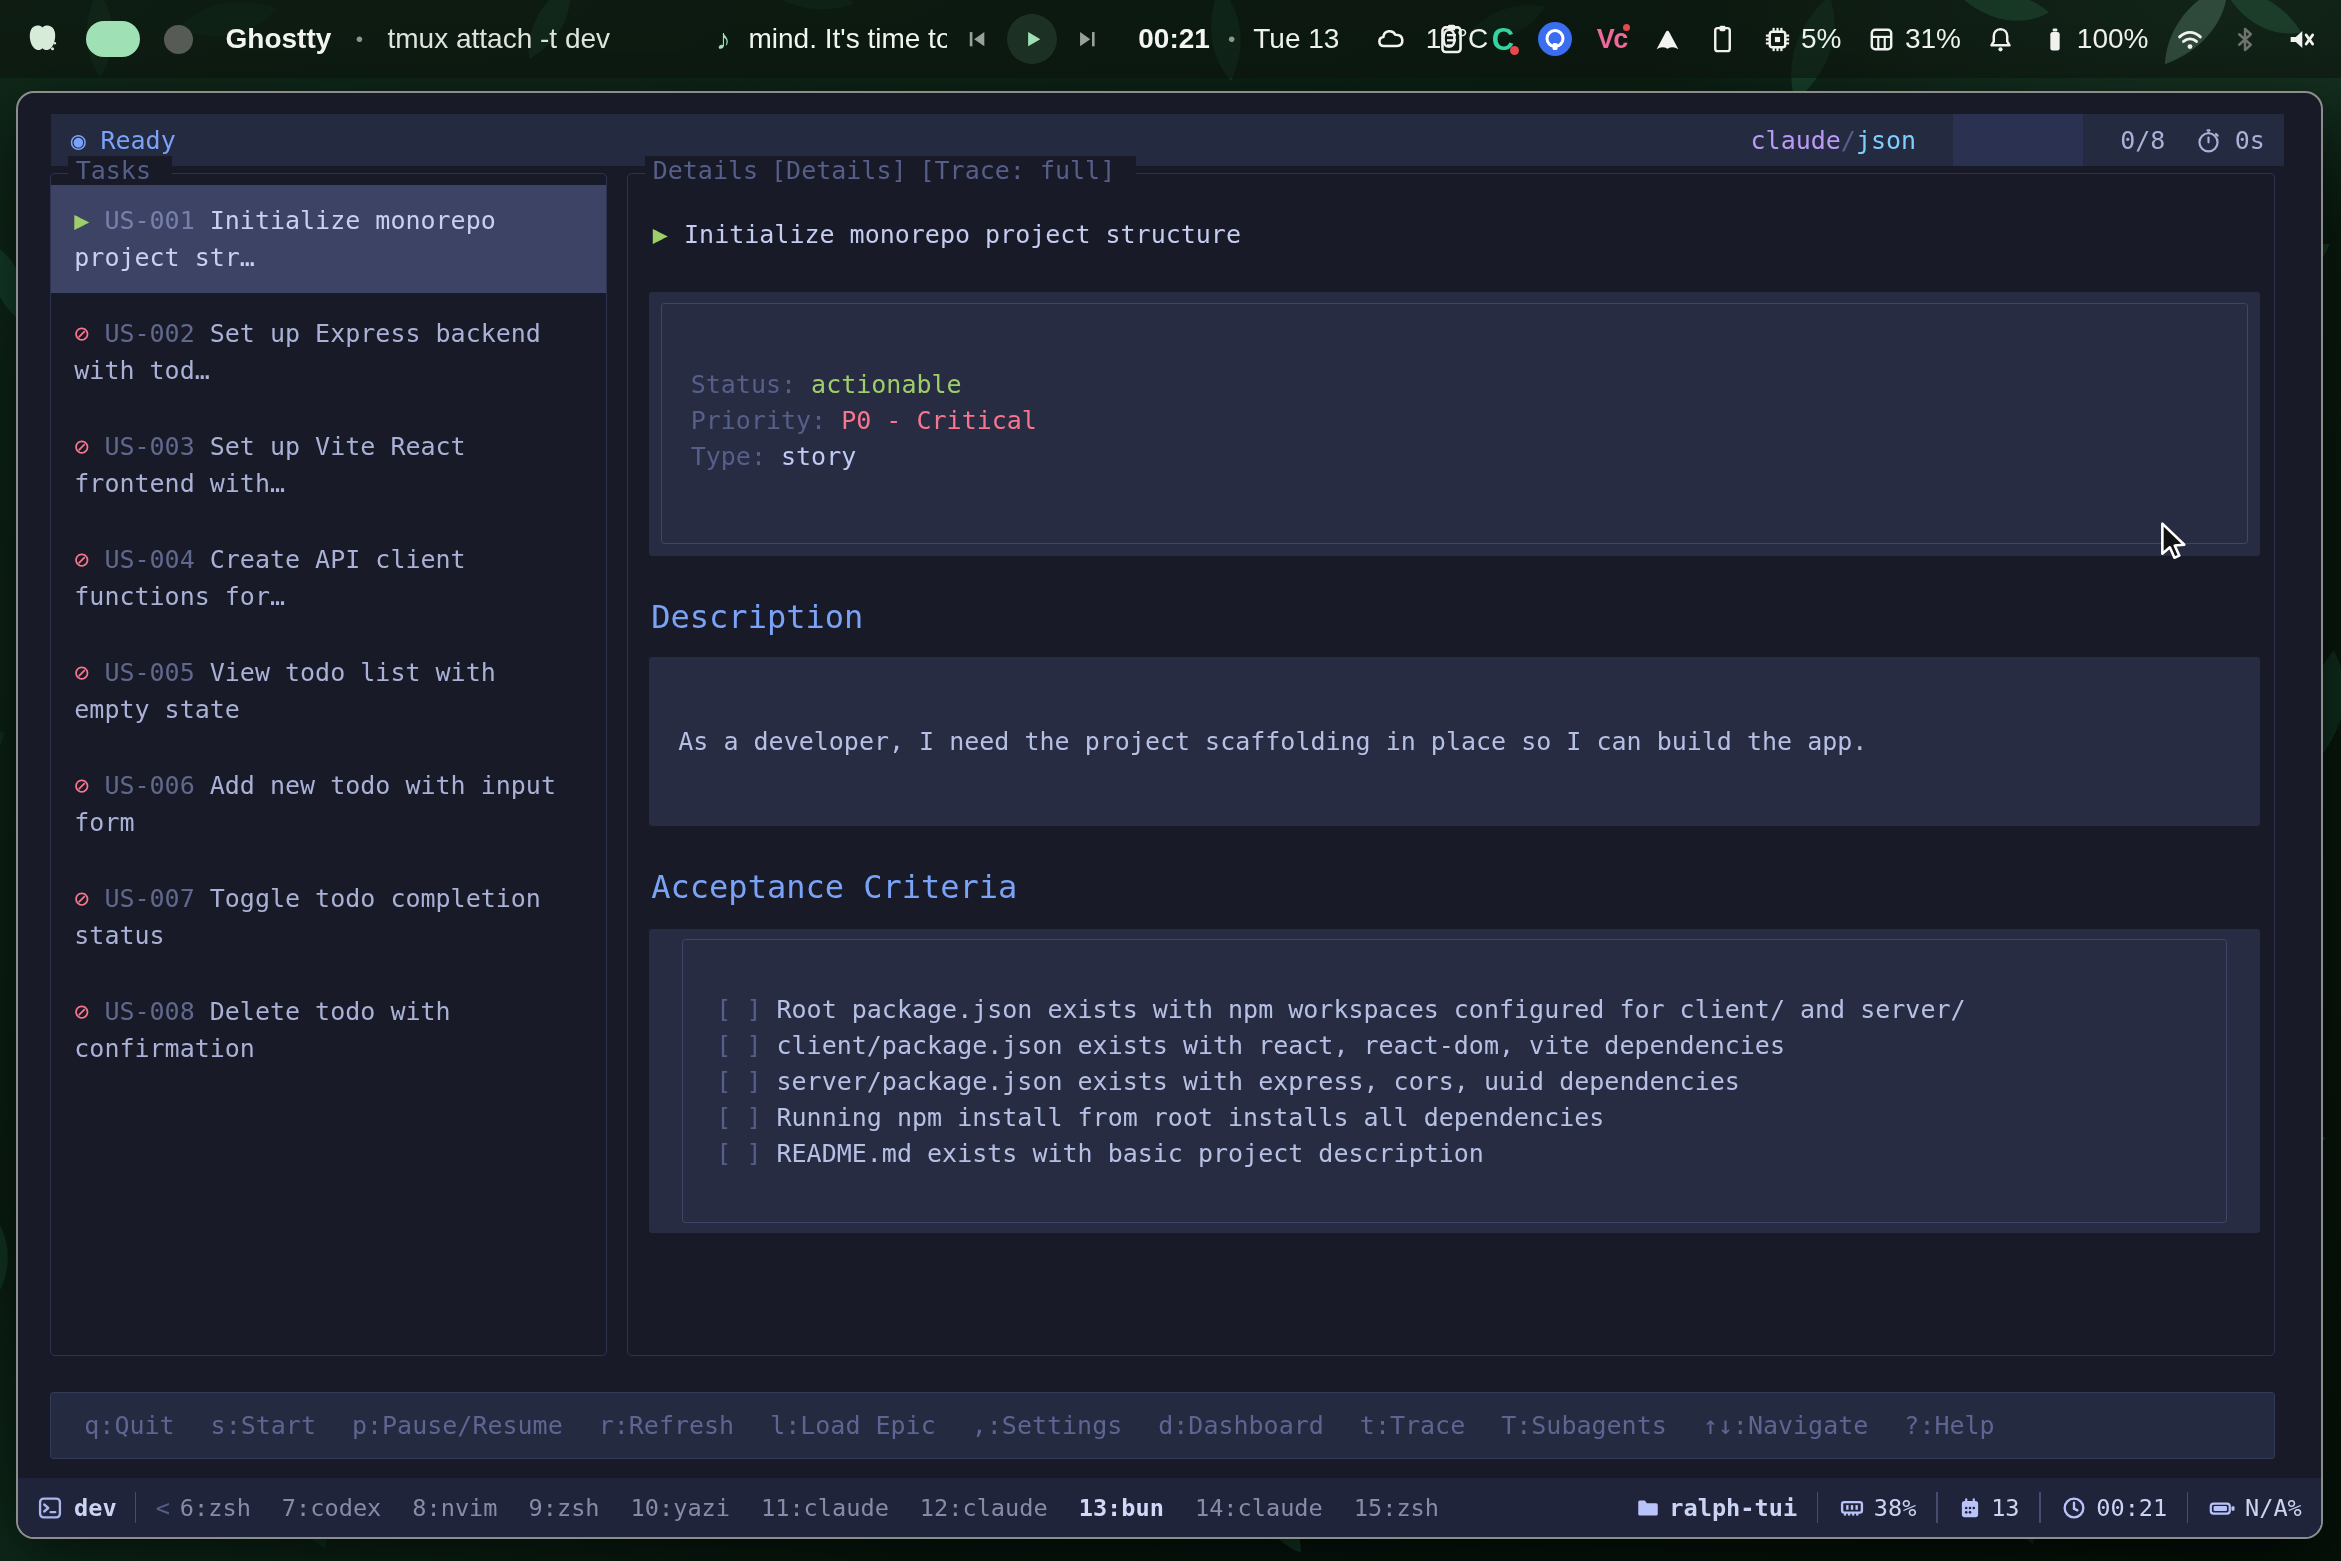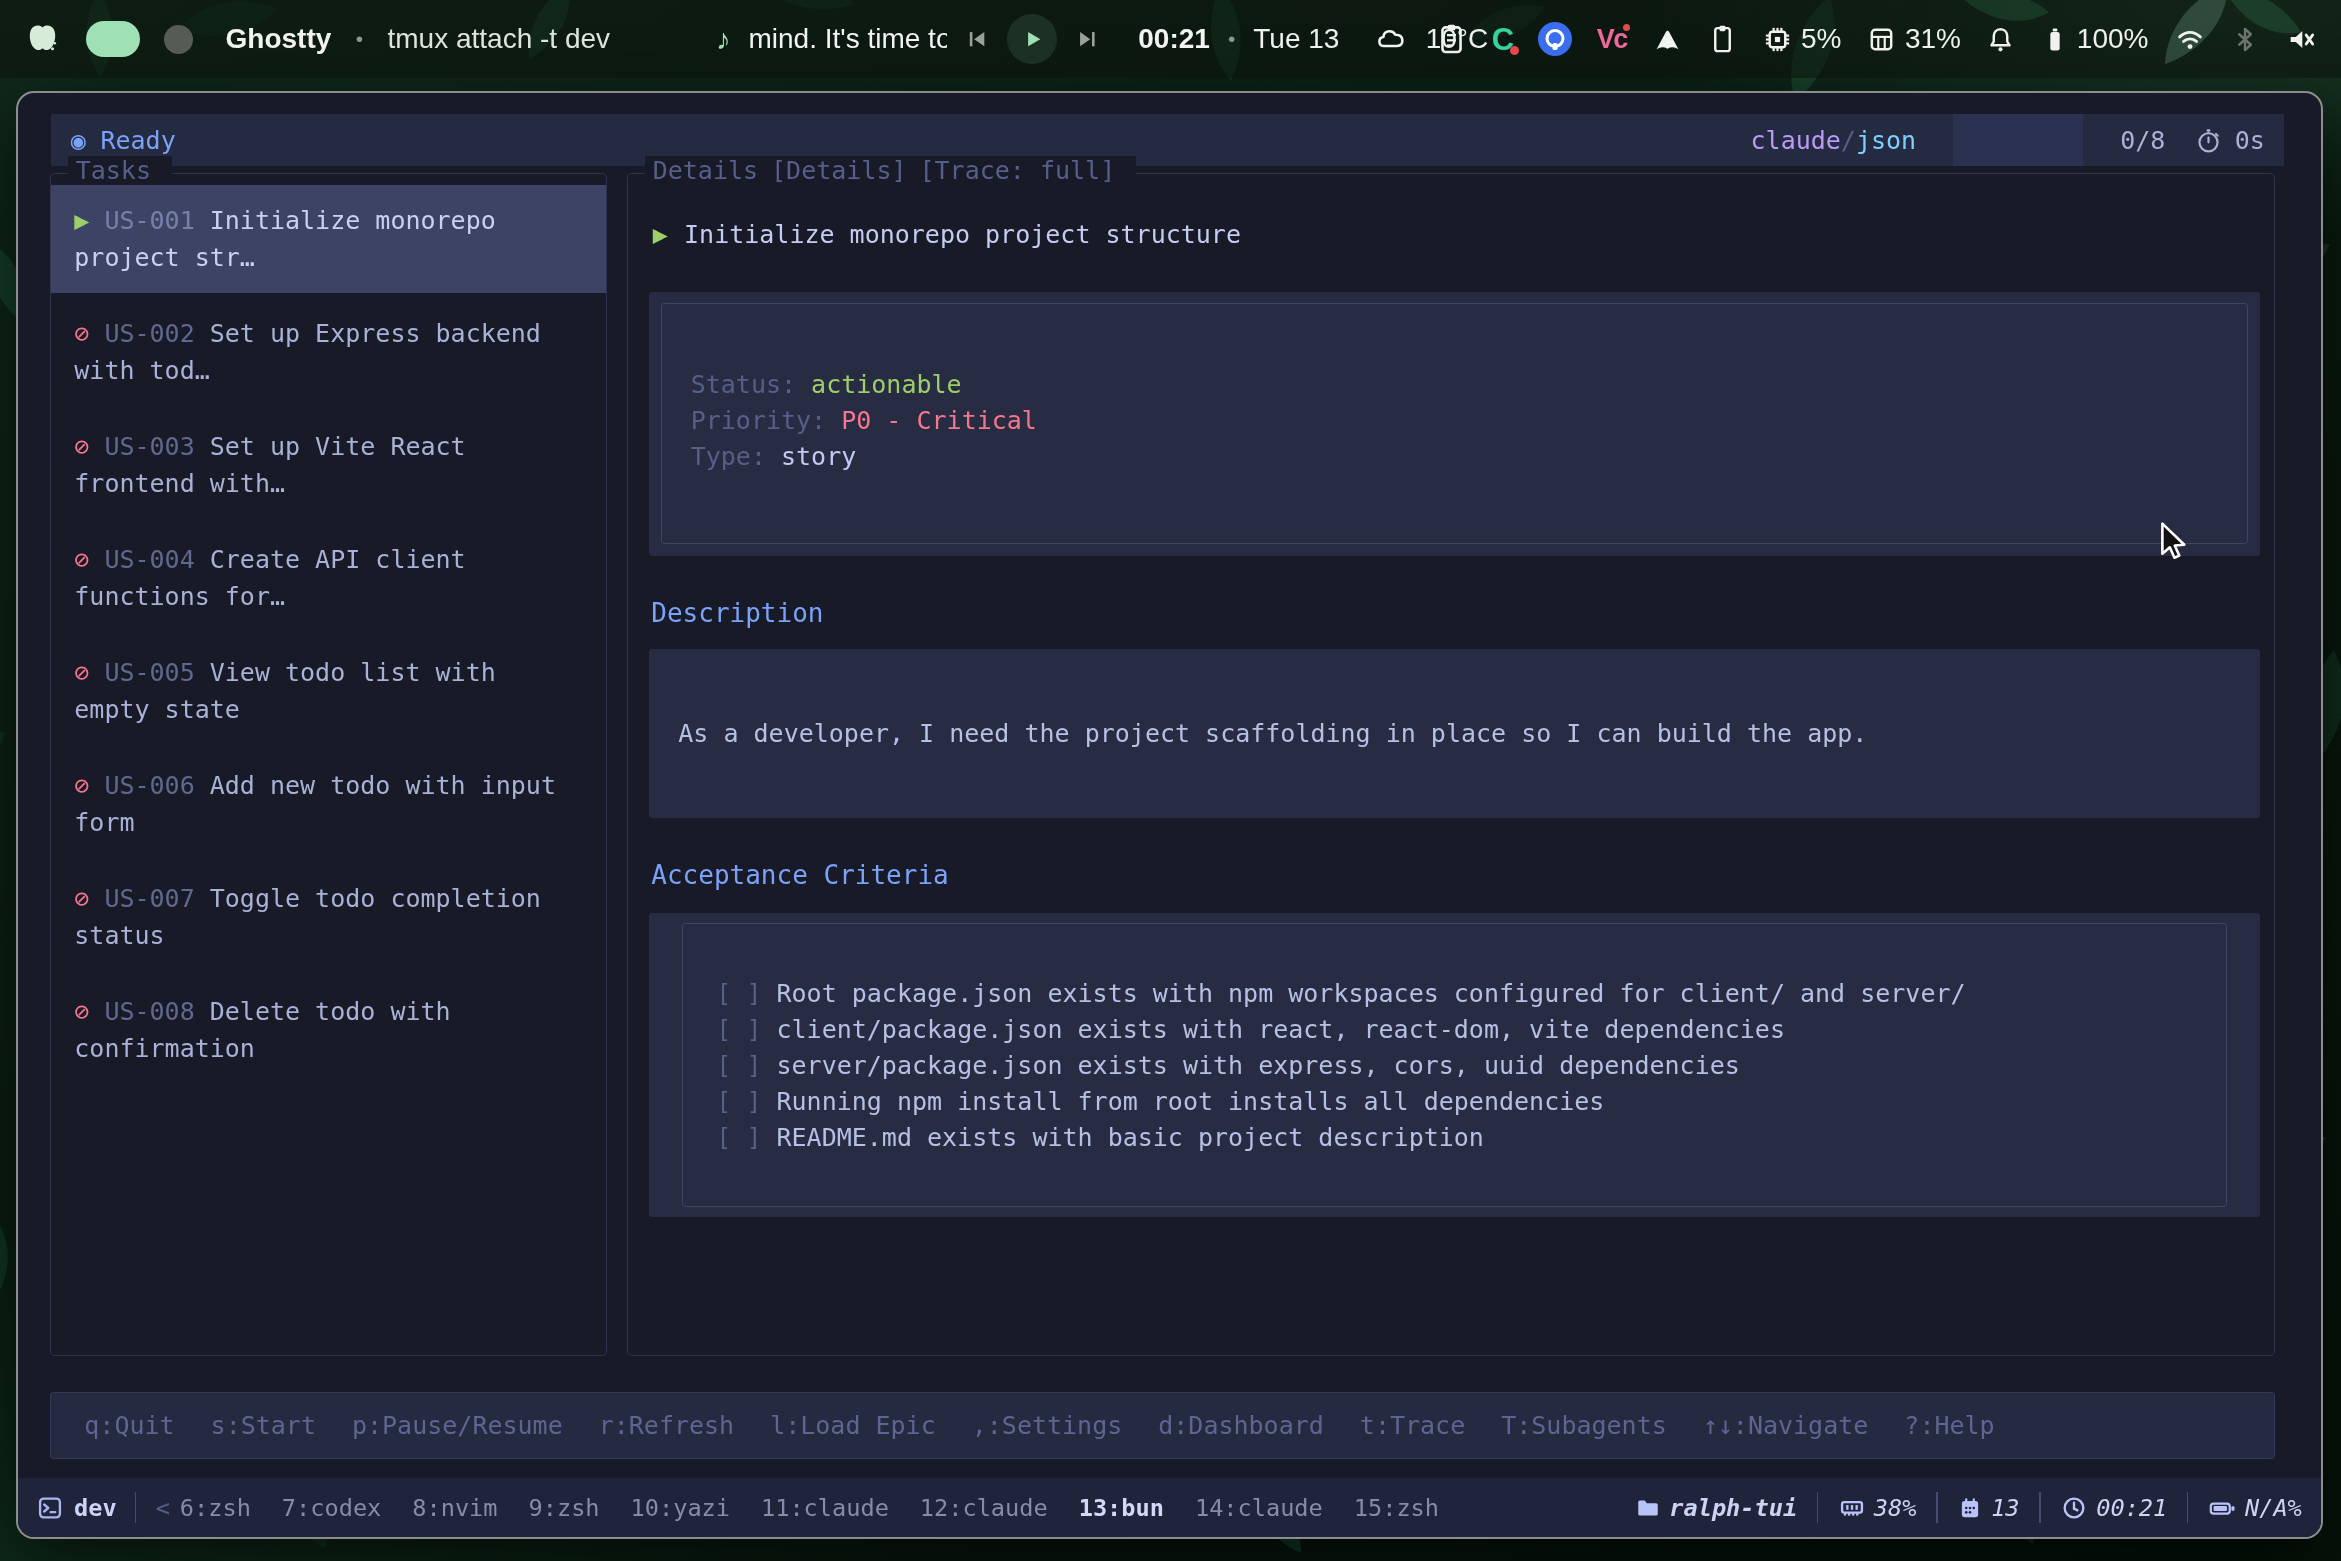--- a/index.html
+++ b/index.html
@@ -73,40 +73,40 @@
   .task.selected .tid{color:#7680ab;}
 
   .dp-heading{margin:42px 0 0 24.4px;font-size:25px;line-height:37px;color:#c4cdf0;}
   .dp-heading .hicon{color:#9ece6a;margin-right:16.3px;}
   .dp-id{margin:34px 0 0 24.4px;font-size:25px;color:#565f89;}
   .box{background:#272c42;border-radius:3.3px;margin-left:21px;margin-right:14.6px;}
   .status-box{margin-top:39px;height:241px;padding:11.4px;}
   .status-inner{border:1.6px solid #3e4669;border-radius:3.3px;height:100%;box-sizing:border-box;padding:63px 0 0 29px;font-size:25px;line-height:36px;}
   .flabel{color:#565f89;}
   .v-green{color:#9ece6a;} .v-red{color:#f7768e;} .v-plain{color:#c0caf5;}
-  .section-heading{margin:42px 0 0 23px;font-size:26px;color:#7aa2f7;}
+  .section-heading{margin:42px 0 0 23px;font-size:32px;color:#7aa2f7;}
   .desc-box{margin-top:21px;height:169px;display:flex;align-items:center;padding:0 29px;font-size:25px;color:#b6c0e4;}
   .ac-box{margin-top:23px;height:304px;padding:10px 33px;box-sizing:border-box;}
   .ac-inner{border:1.6px solid #3e4669;border-radius:3.3px;height:100%;box-sizing:border-box;padding:52px 0 0 33px;}
   .ac-list{list-style:none;margin:0;padding:0;font-size:25px;line-height:36px;}
   .cb{color:#565f89;} .ctext{color:#b6c0e4;}
 
   .keybar{position:absolute;left:32px;right:46px;bottom:78px;height:67px;background:#242a40;border:1.6px solid #343b59;
     border-radius:3.3px;box-sizing:border-box;display:flex;align-items:center;gap:36px;padding:0 33px;font-size:25px;color:#5d6590;}
   .kb{white-space:nowrap;}
 
   .tmuxbar{position:absolute;left:0;right:0;bottom:0;height:59px;background:#20243a;display:flex;align-items:center;font-size:23.6px;}
   .tm-sess{display:flex;align-items:center;gap:9.8px;padding:0 18px;color:#aab4ee;}
   .tm-sess .sname{color:#ccd4f4;font-weight:700;}
   .tm-div{width:1.6px;height:31px;background:#454c6e;}
   .tm-lt{color:#565f89;margin:0 9.8px 0 19.5px;}
   .tm-windows{display:flex;align-items:center;gap:31px;}
   .twin{color:#868ca8;white-space:nowrap;}
   .twin.active{color:#d2d9f8;font-weight:700;}
-  .tm-right{margin-left:auto;display:flex;align-items:center;font-style:italic;}
+  .tm-right{margin-left:auto;display:flex;align-items:center;}
   .tm-seg{display:flex;align-items:center;gap:8.1px;padding:0 19.5px;color:#b9c3fa;}
   .tm-val{color:#ccd4f4;}
   .tm-path{font-weight:700;color:#ccd4f4;}
 
   .cursor{position:absolute;left:2159px;top:522px;z-index:9;}
 </style>
 </head>
 <body>
 
 <div id="screen">

